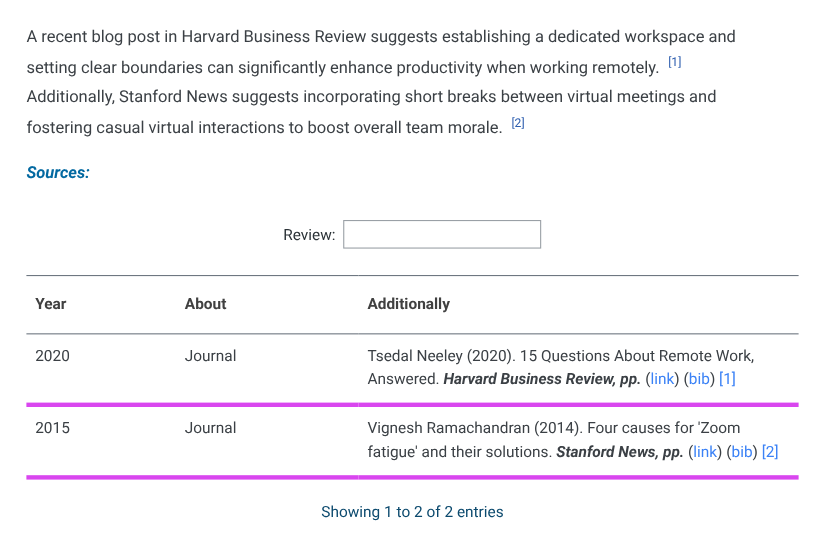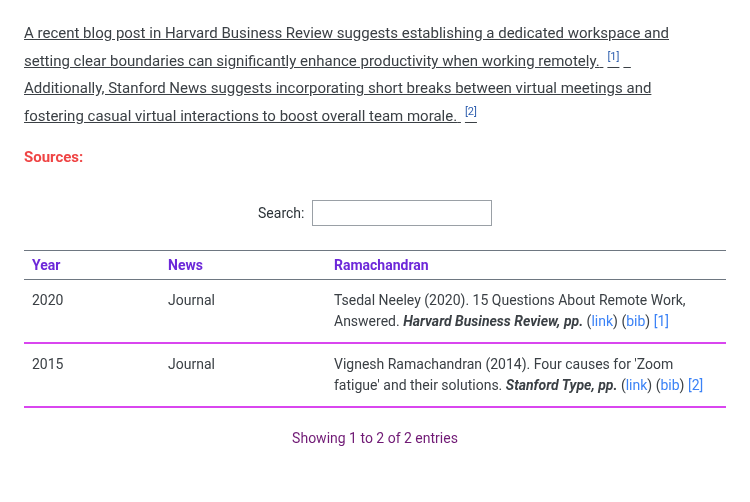--- a/index.html
+++ b/index.html
@@ -9,33 +9,33 @@
     font-size: 15px;
     color: #2c3338;
     background: #ffffff;
     width: 750px;
     box-sizing: border-box;
   }
   .paragraph {
     color: #3b4045;
     line-height: 1.8;
     margin: 0 12px 18px 0;
-    text-decoration: underline;
   }
   .cite-sup {
     color: #2f5faf;
     font-size: 11px;
     vertical-align: super;
     margin: 0 4px;
     cursor: pointer;
   }
   .sources-heading {
     font-weight: 700;
-    color: #ef4444;
+    color: #0369a1;
     margin: 0 0 34px 0;
+    font-style: italic;
   }
   .search-row {
     text-align: center;
     margin-bottom: 24px;
     font-size: 14px;
     color: #2c3338;
   }
   .search-row input {
     border: 1px solid #9aa0a6;
     height: 22px;
@@ -45,86 +45,86 @@
     padding: 1px 4px;
   }
   table {
     width: 100%;
     border-collapse: collapse;
     font-size: 14px;
   }
   thead th {
     text-align: left;
     font-weight: 700;
-    color: #6d28d9;
-    padding: 6px 8px;
+    color: #404040;
+    padding: 18px 8px;
     border-top: 1px solid #6e7781;
     border-bottom: 1px solid #6e7781;
   }
   tbody td {
     vertical-align: top;
     padding: 10px 8px;
-    border-bottom: 2px solid #d946ef;
+    border-bottom: 4px solid #d946ef;
     color: #3b4045;
     line-height: 1.5;
   }
   .col-year   { width: 120px; }
   .col-type   { width: 150px; }
   .pub-italic { font-style: italic; font-weight: bold; }
   .linkish    { color: #3b82f6; cursor: pointer; }
   .paren      { color: #3b4045; }
   .entries-info {
     text-align: center;
-    color: #701a75;
+    color: #0c4a6e;
     font-size: 14px;
     margin-top: 22px;
   }
 </style>
 </head>
 <body>
 
 <p class="paragraph">
   <span>A recent blog post in Harvard Business Review suggests establishing a dedicated workspace and setting clear boundaries can significantly enhance productivity when working remotely.</span>
   <span class="cite-sup">[1]</span>
   &nbsp;
   <span>Additionally, Stanford News suggests incorporating short breaks between virtual meetings and fostering casual virtual interactions to boost overall team morale.</span>
   <span class="cite-sup">[2]</span>
 </p>
 
 <div class="sources-heading">Sources:</div>
 
 <div class="search-row">
-  <span>Search:</span>
+  <span>Review:</span>
   <input type="text" value="" style="">
 </div>
 
 <table>
   <thead>
     <tr>
       <th class="col-year">Year</th>
-      <th class="col-type">News</th>
-      <th>Ramachandran</th>
+      <th class="col-type">About</th>
+      <th>Additionally</th>
     </tr>
   </thead>
   <tbody>
     <tr>
       <td>2020</td>
       <td>Journal</td>
       <td>
         <span>Tsedal Neeley (2020). 15 Questions About Remote Work, Answered. </span><span class="pub-italic">Harvard Business Review, pp.</span>
         <span class="paren">(</span><span class="linkish">link</span><span class="paren">)</span>
         <span class="paren">(</span><span class="linkish">bib</span><span class="paren">)</span>
         <span class="linkish">[1]</span>
       </td>
     </tr>
     <tr>
       <td>2015</td>
       <td>Journal</td>
       <td>
-        <span>Vignesh Ramachandran (2014). Four causes for 'Zoom fatigue' and their solutions. </span><span class="pub-italic">Stanford Type, pp.</span>
+        <span>Vignesh Ramachandran (2014). Four causes for 'Zoom fatigue' and their solutions. </span><span class="pub-italic">Stanford News, pp.</span>
         <span class="paren">(</span><span class="linkish">link</span><span class="paren">)</span>
         <span class="paren">(</span><span class="linkish">bib</span><span class="paren">)</span>
         <span class="linkish">[2]</span>
       </td>
     </tr>
   </tbody>
 </table>
 
 <div class="entries-info">Showing 1 to 2 of 2 entries</div>
 

